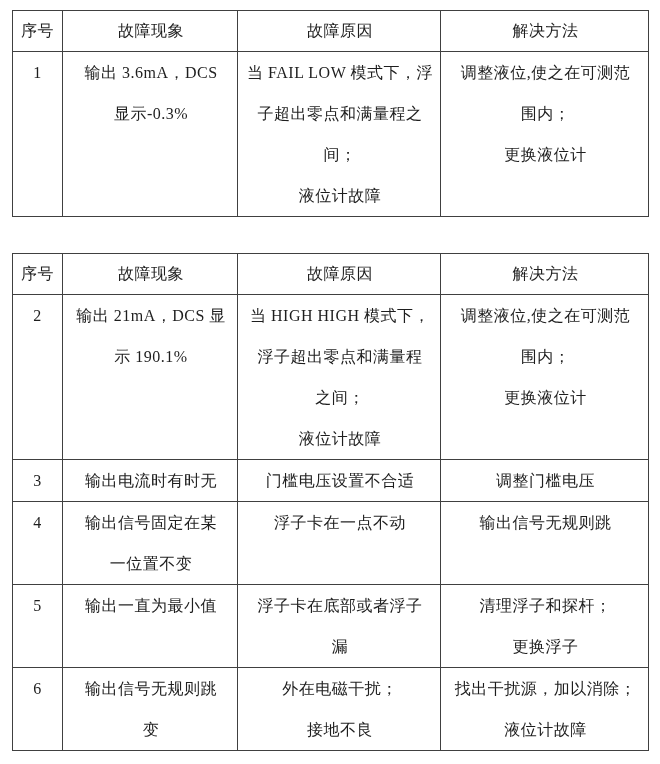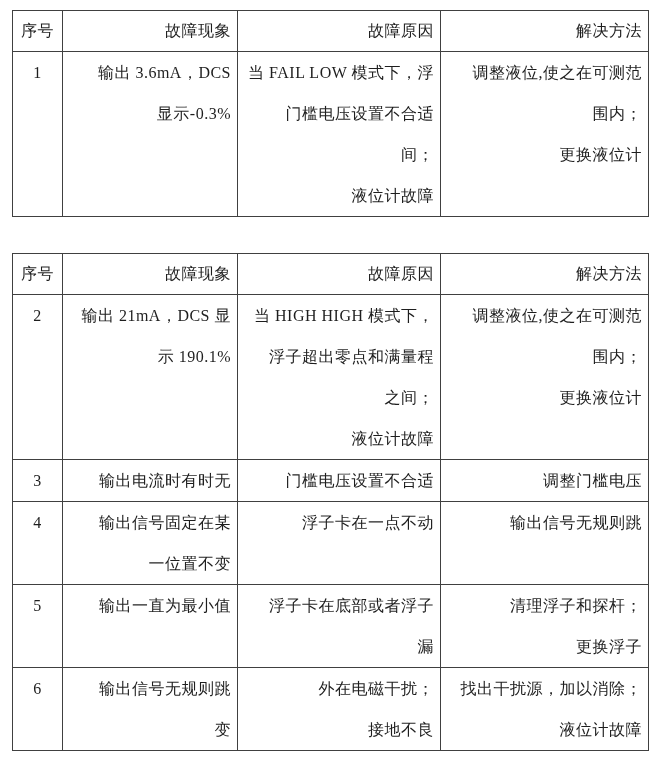--- a/index.html
+++ b/index.html
@@ -28,21 +28,21 @@
   #table1 { top: 10px; }
   #table2 { top: 253px; }
   col.c1 { width: 50px; }
   col.c2 { width: 175px; }
   col.c3 { width: 203px; }
   col.c4 { width: 208px; }
   th, td {
     border: 1px solid #404040;
     font-size: 16px;
     font-weight: normal;
-    text-align: right;
+    text-align: center;
     vertical-align: top;
     padding: 0 6px 0 8px;
     white-space: pre-line;
     line-height: 41px;
     letter-spacing: 0.5px;
   }
   tr.hdr th {
     height: 40px;
     line-height: 40px;
     vertical-align: middle;
@@ -72,21 +72,21 @@
         <th class="num">序号</th>
         <th>故障现象</th>
         <th>故障原因</th>
         <th>解决方法</th>
       </tr>
       <tr class="h4l">
         <td class="num">1</td>
         <td>输出 3.6mA，DCS
 显示-0.3%</td>
         <td>当 FAIL LOW 模式下，浮
-门槛电压设置不合适
+子超出零点和满量程之
 间；
 液位计故障</td>
         <td>调整液位,使之在可测范
 围内；
 更换液位计</td>
       </tr>
     </tbody>
   </table>
 
   <table id="table2" class="fault-table">

